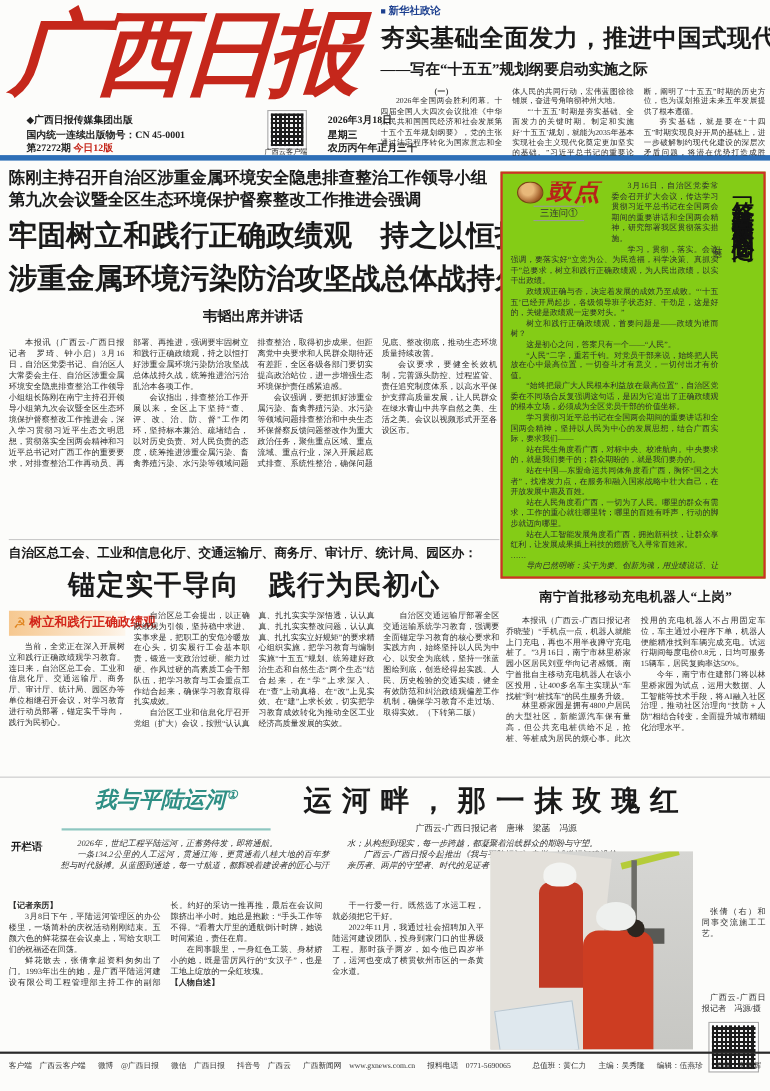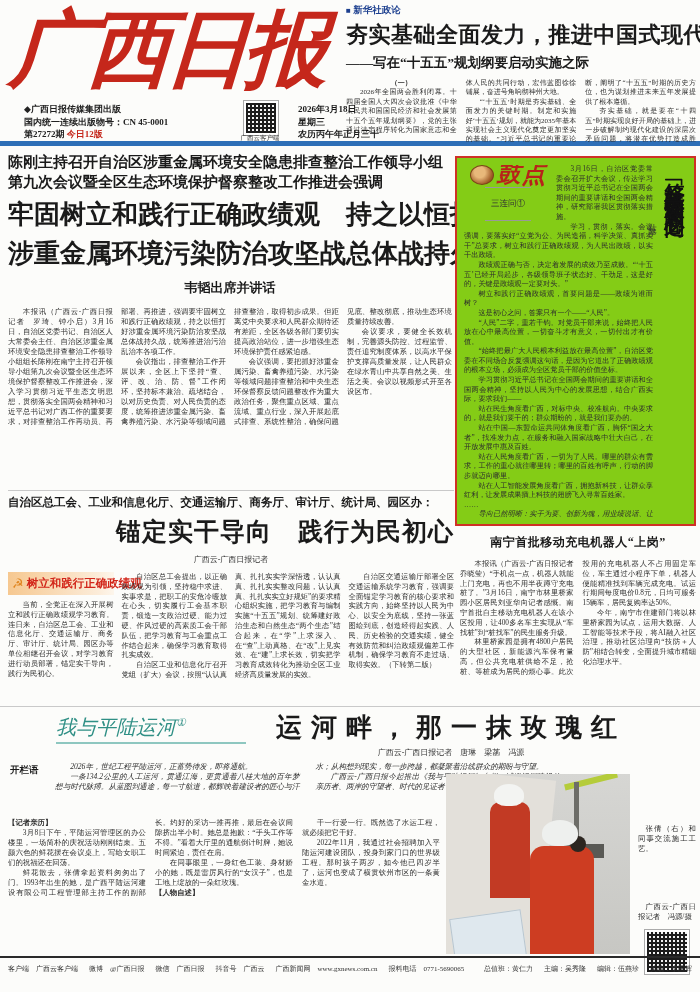--- a/index.html
+++ b/index.html
@@ -49,50 +49,50 @@
   .gdbox{left:455px;top:156px;width:241px;height:370px;border:2.5px solid #cf3126;
     box-sizing:border-box;background:#84cc16;padding:7px 5px 6px 7px;display:flex;}
   .gd-main{flex:1;overflow:hidden;font-size:7.2px;line-height:9.6px;color:#2d2d2d;}
   .gd-logo{float:left;width:88px;height:56px;text-align:center;margin:0 4px 2px 0;}
   .gd-logo-row{display:flex;align-items:center;justify-content:center;gap:3px;}
   .drum{width:22px;height:18px;border-radius:50%;
     background:radial-gradient(circle at 40% 35%,#e8b87a 0 30%,#a05c28 70%,#713c14 100%);
     border:1px solid #7a4317;}
   .gd-name{font-size:24px;font-weight:bold;font-style:italic;color:#b8221a;letter-spacing:1px;}
   .gd-series{font-size:8.5px;margin-top:2px;border-top:1px solid #999;border-bottom:1px solid #999;
-    display:inline-block;padding:11px 6px;color:#333;}
+    display:inline-block;padding:1px 6px;color:#333;}
   .gd-em{font-style:italic;}
   .gd-side{width:36px;position:relative;}
   .gd-author{position:absolute;right:30px;top:52px;writing-mode:vertical-rl;text-orientation:upright;
     font-size:8.5px;letter-spacing:4px;color:#333;}
   .gd-title{position:absolute;right:0;top:2px;height:356px;
     writing-mode:vertical-rl;text-orientation:upright;
     font-size:20px;font-weight:bold;letter-spacing:2.5px;color:#111;}
   
   .ruleB{left:8px;top:490px;width:446px;height:1px;background:#c9c9c9;}
   .secB{left:8px;top:495px;width:446px;}
   .kickerB{font-size:11.5px;font-weight:bold;}
-  .headB{font-size:25px;font-weight:bold;text-align:right;margin-top:5px;letter-spacing:1px;}
+  .headB{font-size:25px;font-weight:bold;text-align:center;margin-top:5px;letter-spacing:1px;}
   .bylineB{font-size:8px;text-align:center;margin-top:6px;color:#333;}
   .bodyB{margin-top:7px;column-count:4;column-gap:8px;
     font-size:7.3px;line-height:9.8px;height:148px;overflow:hidden;color:#2d2d2d;}
   .badge{box-sizing:border-box;width:100%;margin-bottom:5px;
     background:linear-gradient(90deg,#f6c890,#fcecd9 85%,#fdf6ec);
     padding:5px 4px;display:flex;align-items:center;gap:3px;break-inside:avoid;}
   .badge .emblem{color:#e0851f;font-size:13px;line-height:1;}
   .badge .btxt{color:#d2261a;font-weight:bold;font-size:11.5px;white-space:nowrap;}
   .secBr{left:460px;top:534px;width:236px;}
   .headBr{font-size:12px;font-weight:bold;text-align:center;letter-spacing:0.5px;}
   .bodyBr{margin-top:8px;column-count:2;column-gap:9px;
     font-size:7.3px;line-height:9.8px;height:142px;overflow:hidden;color:#2d2d2d;}
   
   .ruleC{left:0;top:706px;width:700px;height:1px;background:#c9c9c9;}
-  .canal-badge{left:56px;top:714px;width:190px;
-    font-size:20px;font-weight:normal;font-style:italic;color:#2f8f85;
-    border-bottom:2px solid #8ec7c0;padding-bottom:1px;white-space:nowrap;}
+  .canal-badge{left:56px;top:714px;width:190px;text-align:center;
+    font-size:20px;font-weight:bold;font-style:italic;color:#2f8f85;
+    border-bottom:2px solid #8ec7c0;padding-bottom:12px;white-space:nowrap;}
   .canal-badge sup{font-size:11px;}
   .headC{left:228px;top:710px;width:446px;text-align:center;
     font-size:26px;font-weight:bold;letter-spacing:9px;white-space:nowrap;}
   .bylineC{left:228px;top:747px;width:446px;text-align:center;font-size:8px;color:#333;}
   .introLbl{left:10px;top:764px;font-size:9.5px;font-weight:bold;}
   .intro{left:55px;top:762px;width:505px;column-count:2;column-gap:16px;
     font-size:7.6px;line-height:10.2px;font-style:italic;height:48px;overflow:hidden;color:#2d2d2d;}
   .bodyC{left:8px;top:818px;width:432px;column-count:3;column-gap:9px;
     font-size:7.4px;line-height:10px;height:134px;overflow:hidden;color:#2d2d2d;}
   .sectLbl{font-weight:bold;text-indent:0;}
@@ -201,21 +201,20 @@
   <div class="gd-side">
     <span class="gd-author">叶攀</span>
     <span class="gd-title">答好「政绩为谁而树」的初心之问</span>
   </div>
 </div>
 
 <div class="abs ruleB"></div>
 <div class="abs secB">
   <div class="kickerB">自治区总工会、工业和信息化厅、交通运输厅、商务厅、审计厅、统计局、园区办：</div>
   <div class="headB">锚定实干导向　践行为民初心</div>
-  <div class="bylineB">广西云-广西日报记者</div>
   <div class="bodyB">
     <div class="badge">
       <span class="emblem">☭</span>
       <span class="btxt">树立和践行正确政绩观</span>
     </div>
     <p>当前，全党正在深入开展树立和践行正确政绩观学习教育。连日来，自治区总工会、工业和信息化厅、交通运输厅、商务厅、审计厅、统计局、园区办等单位相继召开会议，对学习教育进行动员部署，锚定实干导向，践行为民初心。</p>
     <p>自治区总工会提出，以正确政绩观为引领，坚持稳中求进、实事求是，把职工的安危冷暖放在心头，切实履行工会基本职责，锻造一支政治过硬、能力过硬、作风过硬的高素质工会干部队伍，把学习教育与工会重点工作结合起来，确保学习教育取得扎实成效。</p>
     <p>自治区工业和信息化厅召开党组（扩大）会议，按照“认认真真、扎扎实实学深悟透，认认真真、扎扎实实整改问题，认认真真、扎扎实实立好规矩”的要求精心组织实施，把学习教育与编制实施“十五五”规划、统筹建好政治生态和自然生态“两个生态”结合起来，在“学”上求深入、在“查”上动真格、在“改”上见实效、在“建”上求长效，切实把学习教育成效转化为推动全区工业经济高质量发展的实效。</p>
     <p>自治区交通运输厅部署全区交通运输系统学习教育，强调要全面锚定学习教育的核心要求和实践方向，始终坚持以人民为中心、以安全为底线，坚持一张蓝图绘到底，创造经得起实践、人民、历史检验的交通实绩，健全有效防范和纠治政绩观偏差工作机制，确保学习教育不走过场、取得实效。（下转第二版）</p>
   </div>

